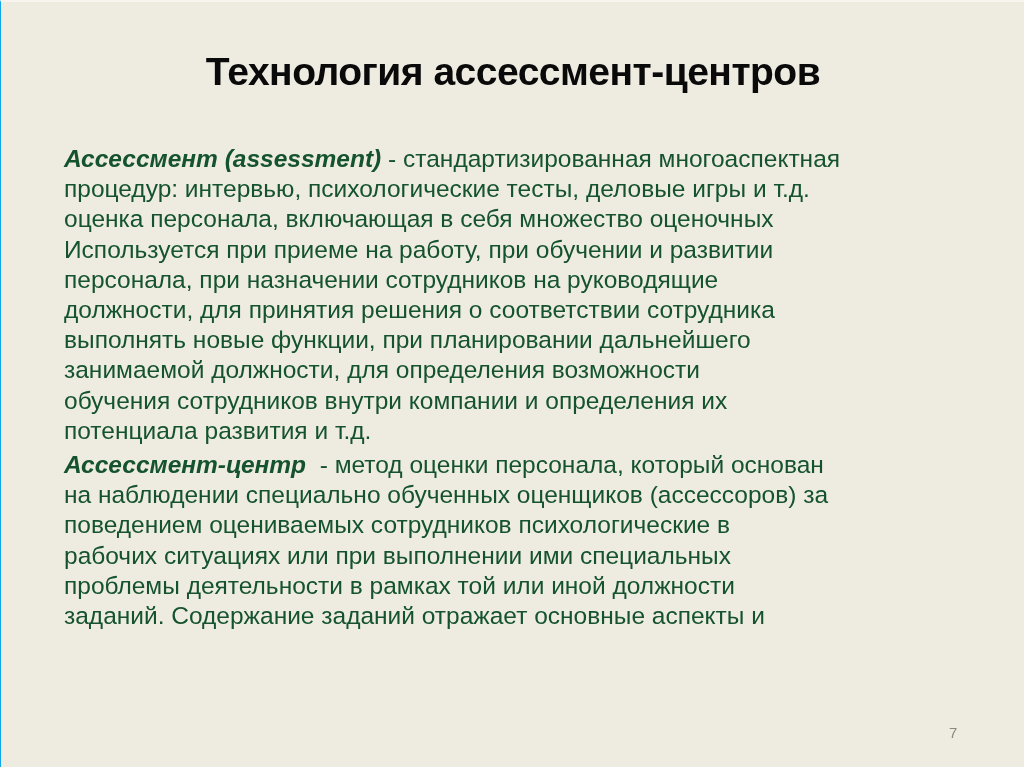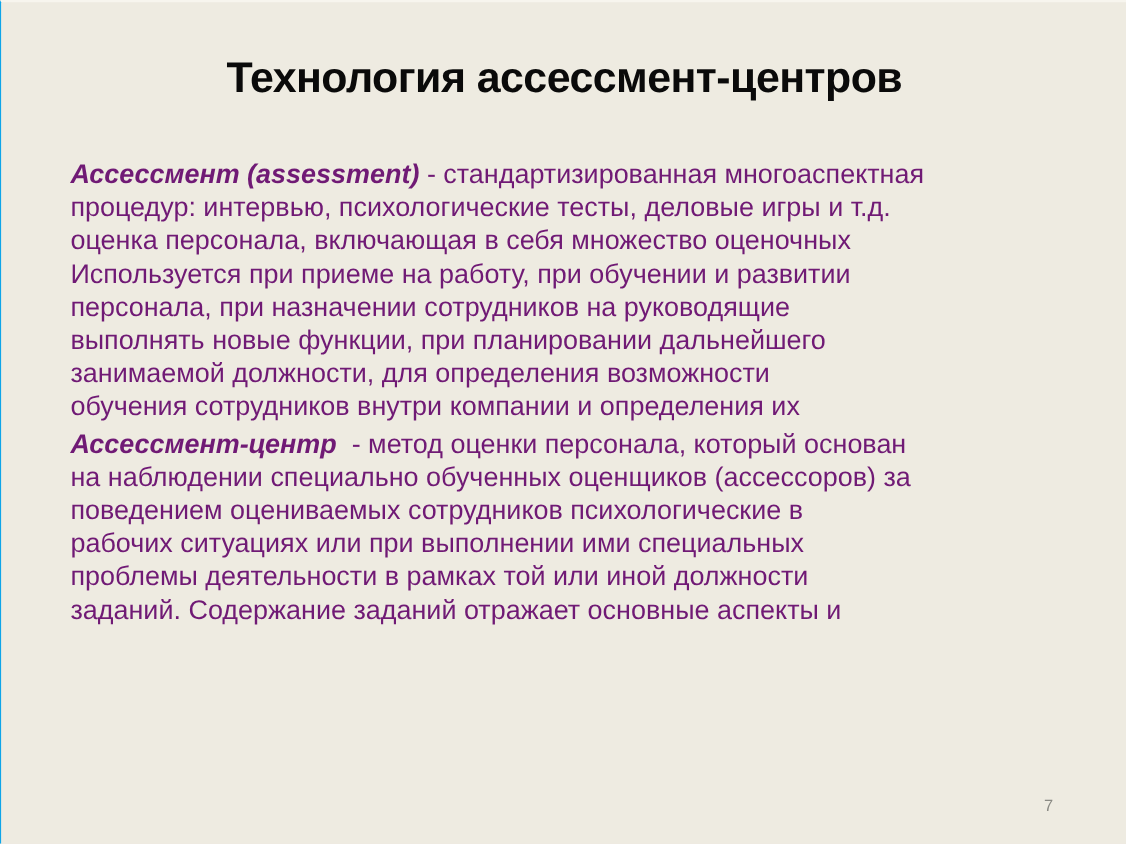--- a/index.html
+++ b/index.html
@@ -20,21 +20,21 @@
     .title {
       position: absolute; left: 0; top: 48px; width: 1024px;
       text-align: center;
       font-size: 39px; font-weight: bold;
       letter-spacing: -0.5px;
       color: #0a0a0a;
     }
     .body {
       position: absolute; left: 63px; top: 142px; width: 900px;
       font-size: 24.5px; line-height: 30.2px;
-      color: #701a75;
+      color: #14532d;
     }
     .para { margin: 0 0 4px 0; }
     .term { font-style: italic; font-weight: bold; }
     .line { display: block; white-space: nowrap; }
     .page-num {
       position: absolute; left: 948px; top: 722px;
       font-size: 15px; color: #8a8a84;
     }
   </style>
 </head>
@@ -43,23 +43,25 @@
 <div class="slide">
   <div class="title">Технология ассессмент-центров</div>
 
   <div class="body">
     <div class="para">
       <span class="line"><span class="term">Ассессмент (assessment)</span><span> - стандартизированная многоаспектная</span></span>
       <span class="line">процедур: интервью, психологические тесты, деловые игры и т.д.</span>
       <span class="line">оценка персонала, включающая в себя множество оценочных</span>
       <span class="line">Используется при приеме на работу, при обучении и развитии</span>
       <span class="line">персонала, при назначении сотрудников на руководящие</span>
+      <span class="line">должности, для принятия решения о соответствии сотрудника</span>
       <span class="line">выполнять новые функции, при планировании дальнейшего</span>
       <span class="line">занимаемой должности, для определения возможности</span>
       <span class="line">обучения сотрудников внутри компании и определения их</span>
+      <span class="line">потенциала развития и т.д.</span>
     </div>
 
     <div class="para">
       <span class="line" style="white-space:pre;"><span class="term">Ассессмент-центр</span><span>  - метод оценки персонала, который основан</span></span>
       <span class="line">на наблюдении специально обученных оценщиков (ассессоров) за</span>
       <span class="line">поведением оцениваемых сотрудников психологические в</span>
       <span class="line">рабочих ситуациях или при выполнении ими специальных</span>
       <span class="line">проблемы деятельности в рамках той или иной должности</span>
       <span class="line">заданий. Содержание заданий отражает основные аспекты и</span>
     </div>

